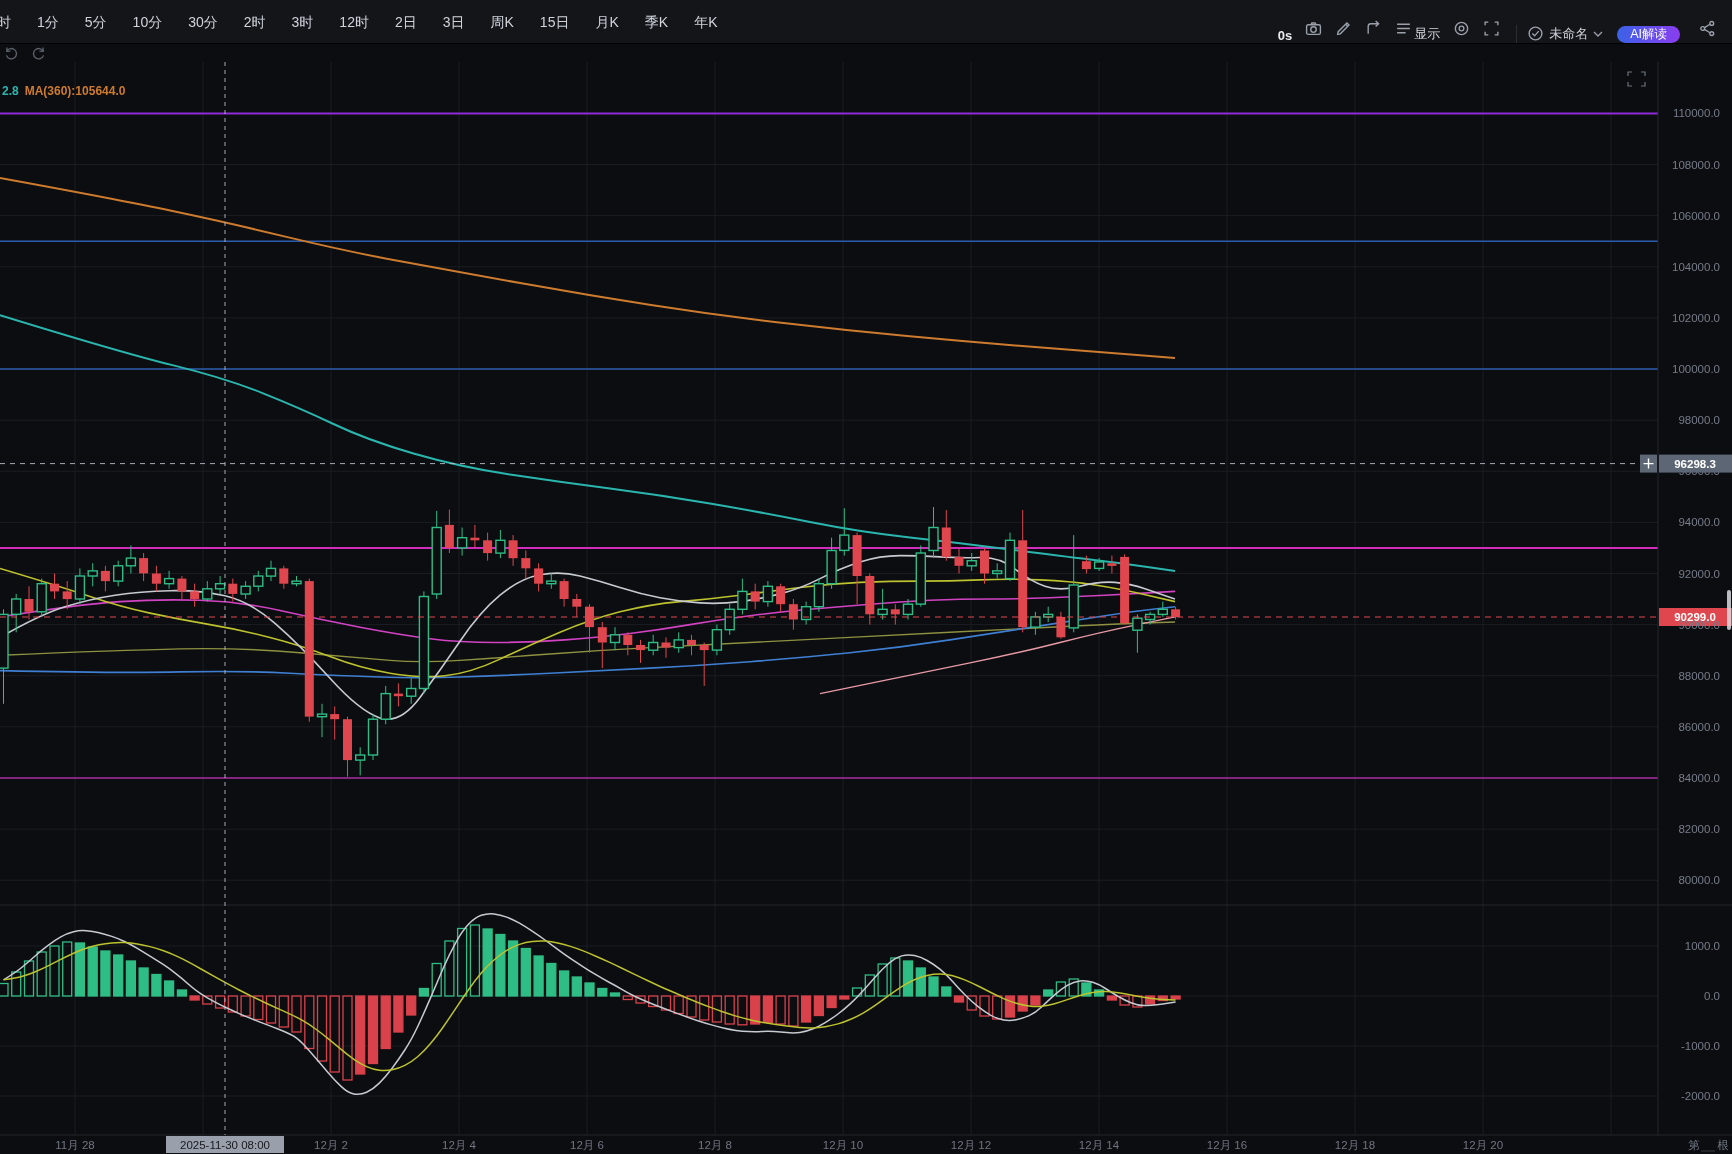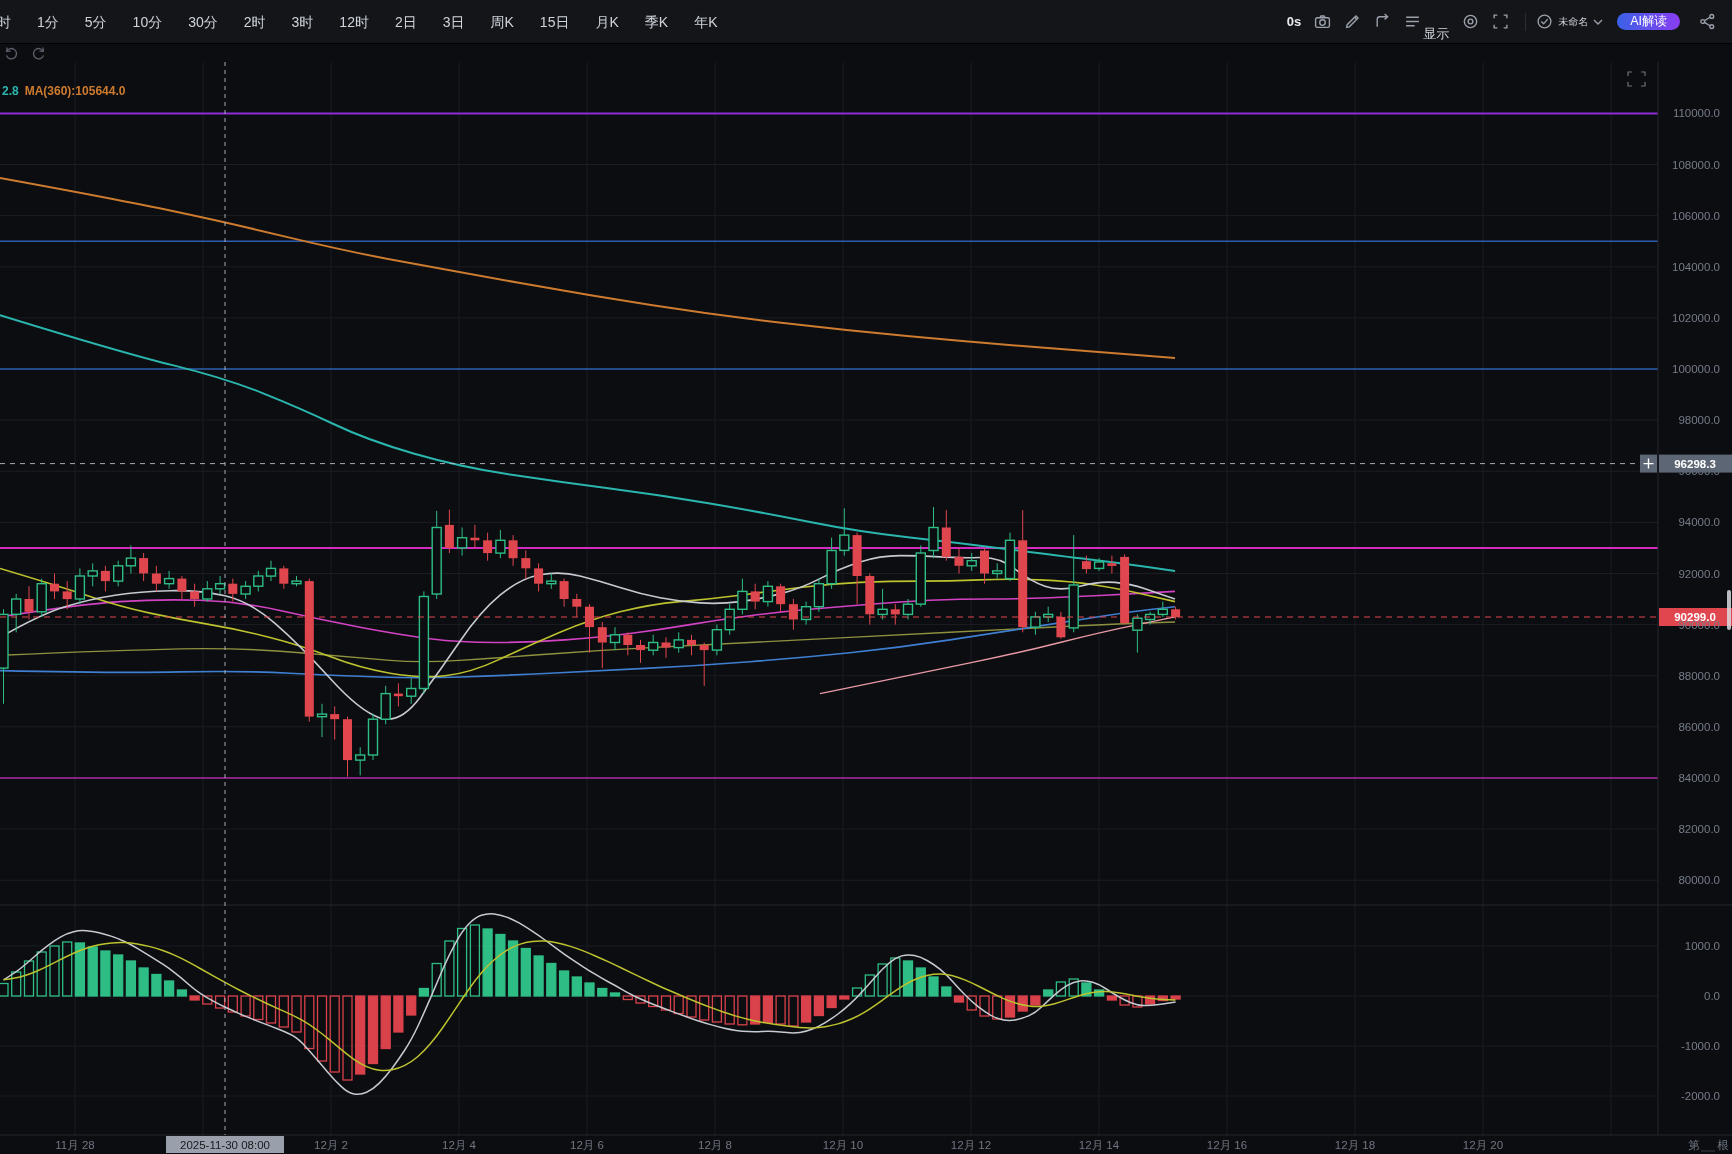--- a/index.html
+++ b/index.html
@@ -3,27 +3,27 @@
 <meta charset="utf-8">
 <style>
   * { margin:0; padding:0; box-sizing:border-box; }
   html,body { width:1732px; height:1154px; background:#0c0d10; overflow:hidden;
     font-family:"Liberation Sans","DejaVu Sans",sans-serif; }
   .toolbar { position:absolute; left:0; top:0; width:1732px; height:44px;
     background:#141519; border-bottom:1px solid #000; display:flex; align-items:center; }
   .tf-list { display:flex; align-items:center; margin-left:-16px; }
   .tf-item { color:#cfd4dc; font-size:14px; padding:0 13px; height:44px; line-height:44px;
     cursor:pointer; white-space:nowrap; }
-  .tb-right { margin-left:auto; display:flex; align-items:center; gap:0; padding-right:10px; }
+  .tb-right { margin-left:auto; display:flex; align-items:flex-end; gap:0; padding-right:10px; }
   .tb-ico { width:30px; height:28px; display:flex; align-items:center; justify-content:center; cursor:pointer; }
   .tb-ico svg { stroke:#9aa1ab; fill:none; stroke-width:1.3; }
   .timer { color:#e7eaee; font-size:13px; font-weight:bold; margin-right:6px; }
   .disp-label { color:#cfd4dc; font-size:13px; margin-left:-4px; margin-right:6px; cursor:pointer;margin-top:24px;}
   .vdiv { width:1px; height:18px; background:#2b2d33; margin:0 10px; }
-  .ws { display:flex; align-items:center; gap:5px; color:#cfd4dc; font-size:10px; cursor:pointer; }
+  .ws { display:flex; align-items:center; gap:5px; color:#cfd4dc; font-size:13px; cursor:pointer; }
   .ai-pill { margin:0 12px 0 14px; padding:0 13px; border-radius:14px; color:#fff; font-size:12.5px;
     background:linear-gradient(90deg,#3a62e8,#8a3df0); cursor:pointer; white-space:nowrap; }
   .undo-redo { position:absolute; top:46px; left:4px; display:flex; gap:12px; z-index:5; }
   .undo-redo svg { stroke:#5d636d; fill:none; stroke-width:1.4; cursor:pointer; }
   #chart-wrap { position:absolute; left:0; top:44px; width:1732px; height:1110px; }
   svg text { user-select:none; }
 </style>
 </head>
 <body>
 

